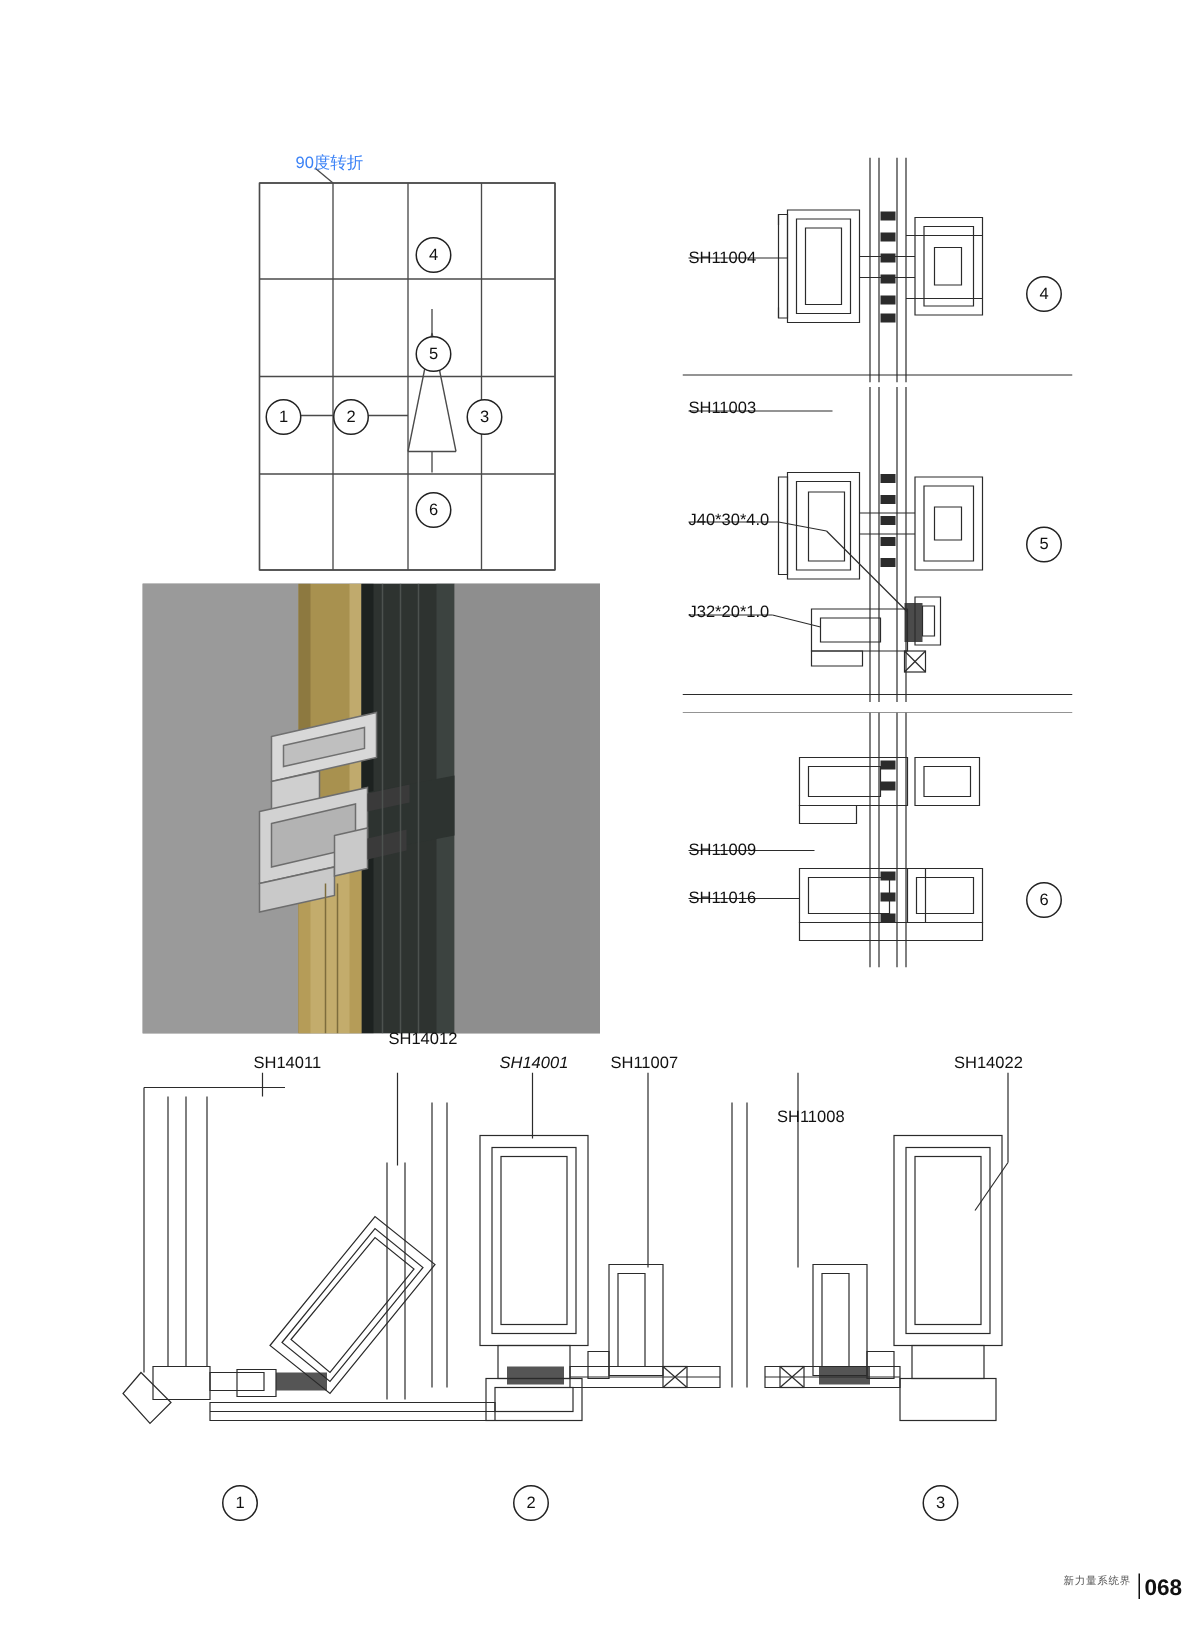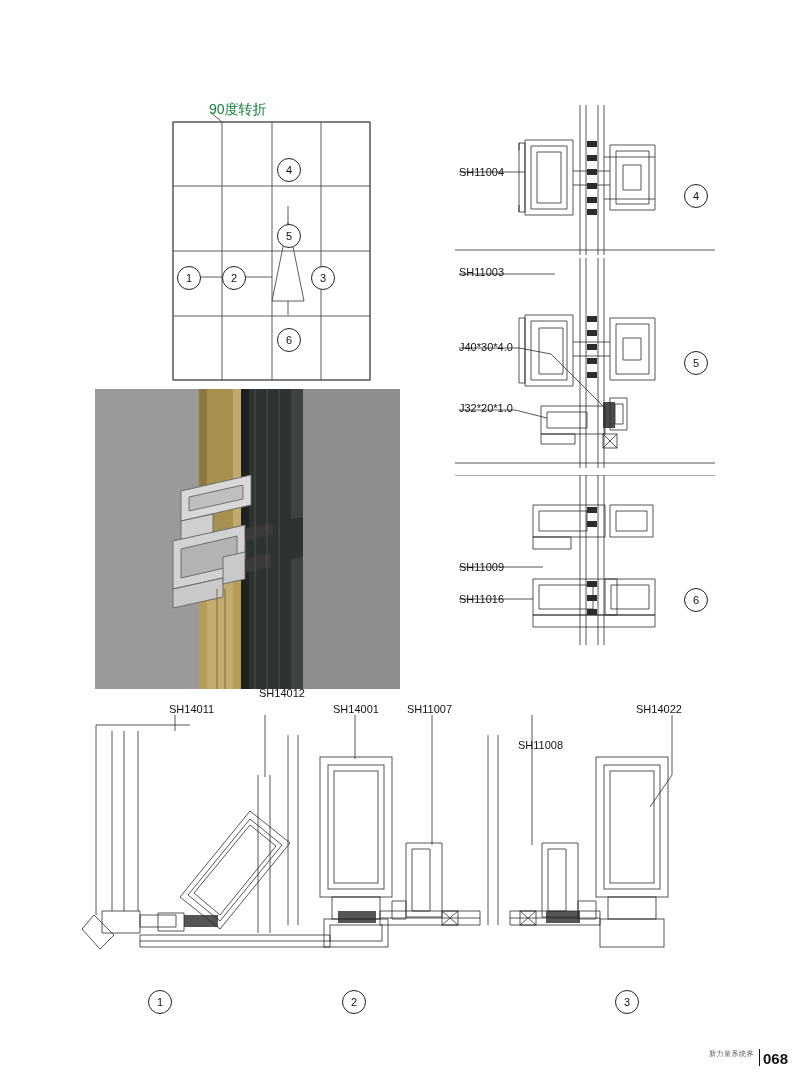--- a/index.html
+++ b/index.html
@@ -3,21 +3,21 @@
 <meta charset="utf-8">
 <style>
   html,body{margin:0;padding:0;}
   body{
     width:800px;height:1085px;background:#ffffff;
     font-family:"Liberation Sans", sans-serif;
     color:#1a1a1a;position:relative;overflow:hidden;
   }
   .page{position:absolute;left:0;top:0;width:800px;height:1085px;}
   .lbl{position:absolute;font-size:11px;color:#111;white-space:nowrap;text-align:center;}
-  .lbl-cn{position:absolute;font-size:14px;color:#15803d;white-space:nowrap;margin-left:12px;}
+  .lbl-cn{position:absolute;font-size:11px;color:#3b82f6;white-space:nowrap;}
   .circ{
     position:absolute;width:22px;height:22px;border:1px solid #222;border-radius:50%;
     font-size:11px;display:flex;align-items:center;justify-content:center;background:#fff;
     color:#111;
   }
   svg{display:block;}
   .photo{
     position:absolute;left:95px;top:389px;width:305px;height:300px;
     background:#9a9a9a;overflow:hidden;
   }
@@ -357,21 +357,21 @@
       </g>
       <g stroke="#2b2b2b" stroke-width="0.8" fill="none">
         <rect x="440" y="196" width="16" height="14"></rect>
         <line x1="440" y1="196" x2="456" y2="210"></line>
         <line x1="456" y1="196" x2="440" y2="210"></line>
       </g>
     </svg>
 
     <div class="lbl" style="left:169px;top:703px;">SH14011</div>
     <div class="lbl" style="left:259px;top:687px;">SH14012</div>
-    <div class="lbl" style="left:333px;top:703px;">SH14001</div>
+    <div class="lbl" style="left:333px;top:703px;font-style:italic;">SH14001</div>
     <div class="lbl" style="left:407px;top:703px;">SH11007</div>
     <div class="lbl" style="left:518px;top:739px;">SH11008</div>
     <div class="lbl" style="left:636px;top:703px;">SH14022</div>
 
     <div class="circ" style="left:148px;top:990px;">1</div>
     <div class="circ" style="left:342px;top:990px;">2</div>
     <div class="circ" style="left:615px;top:990px;">3</div>
   </div>
 
   <div class="footer-cn">新力量系统界</div>

